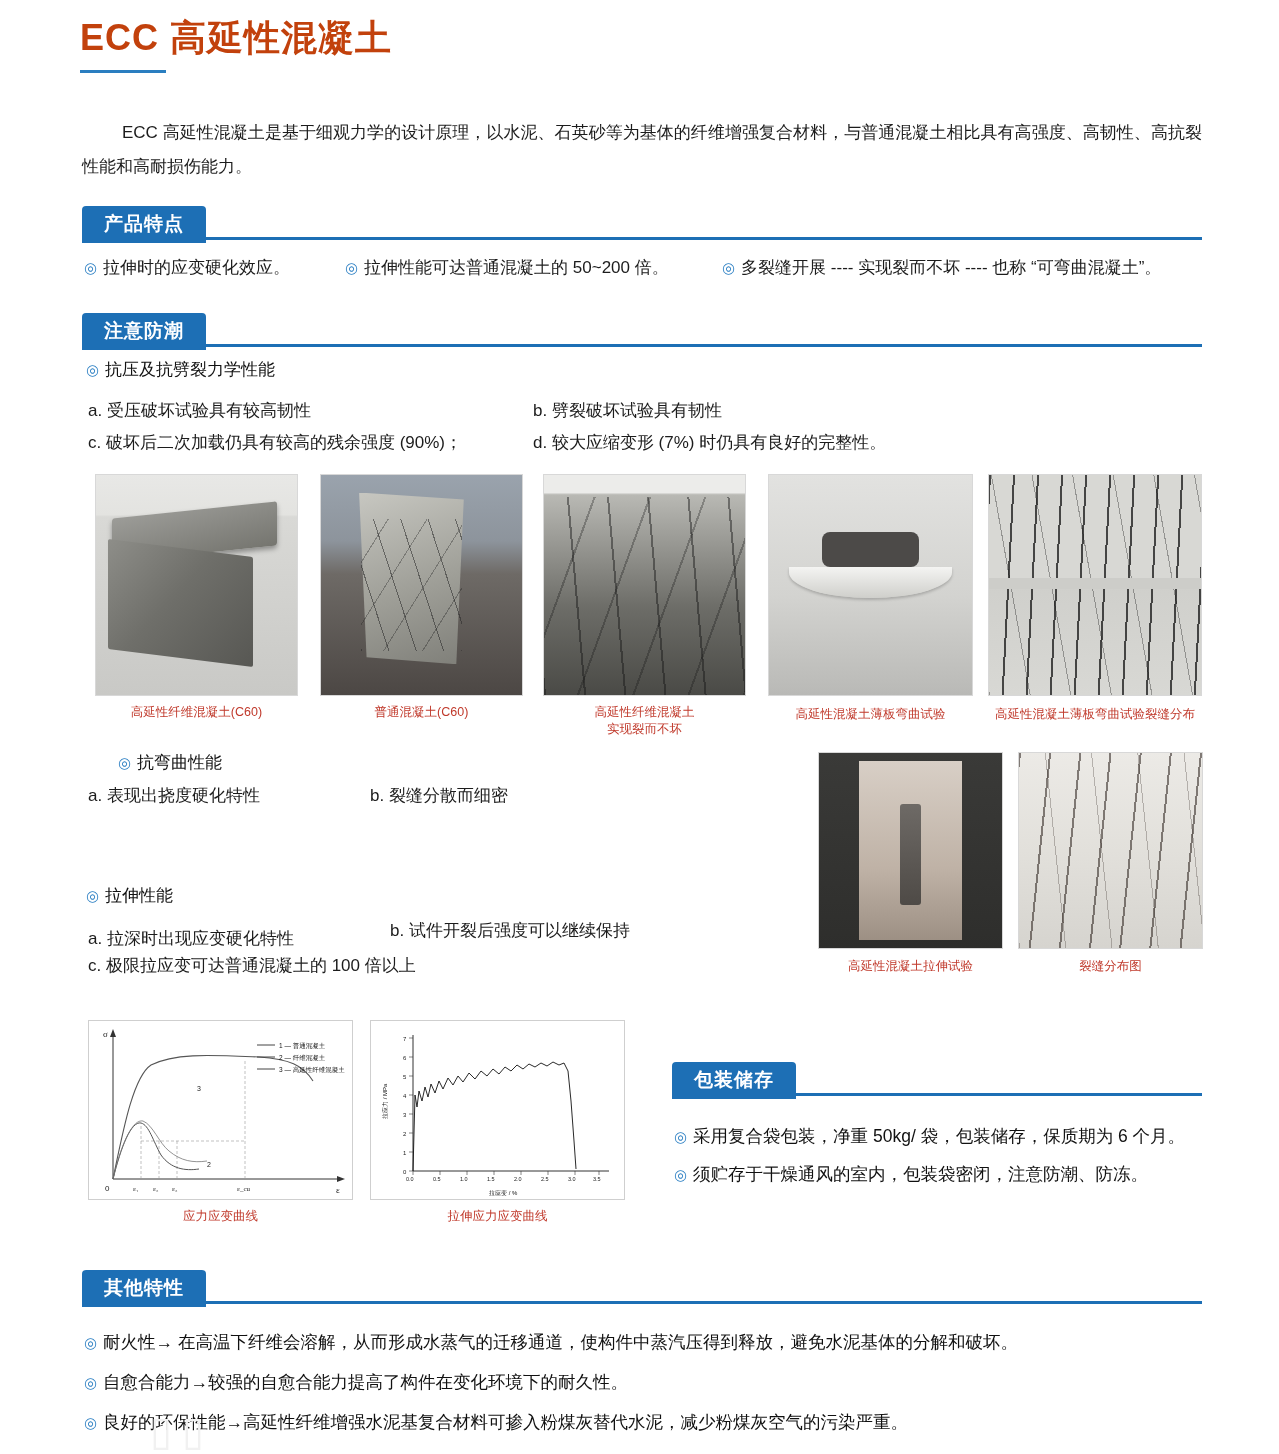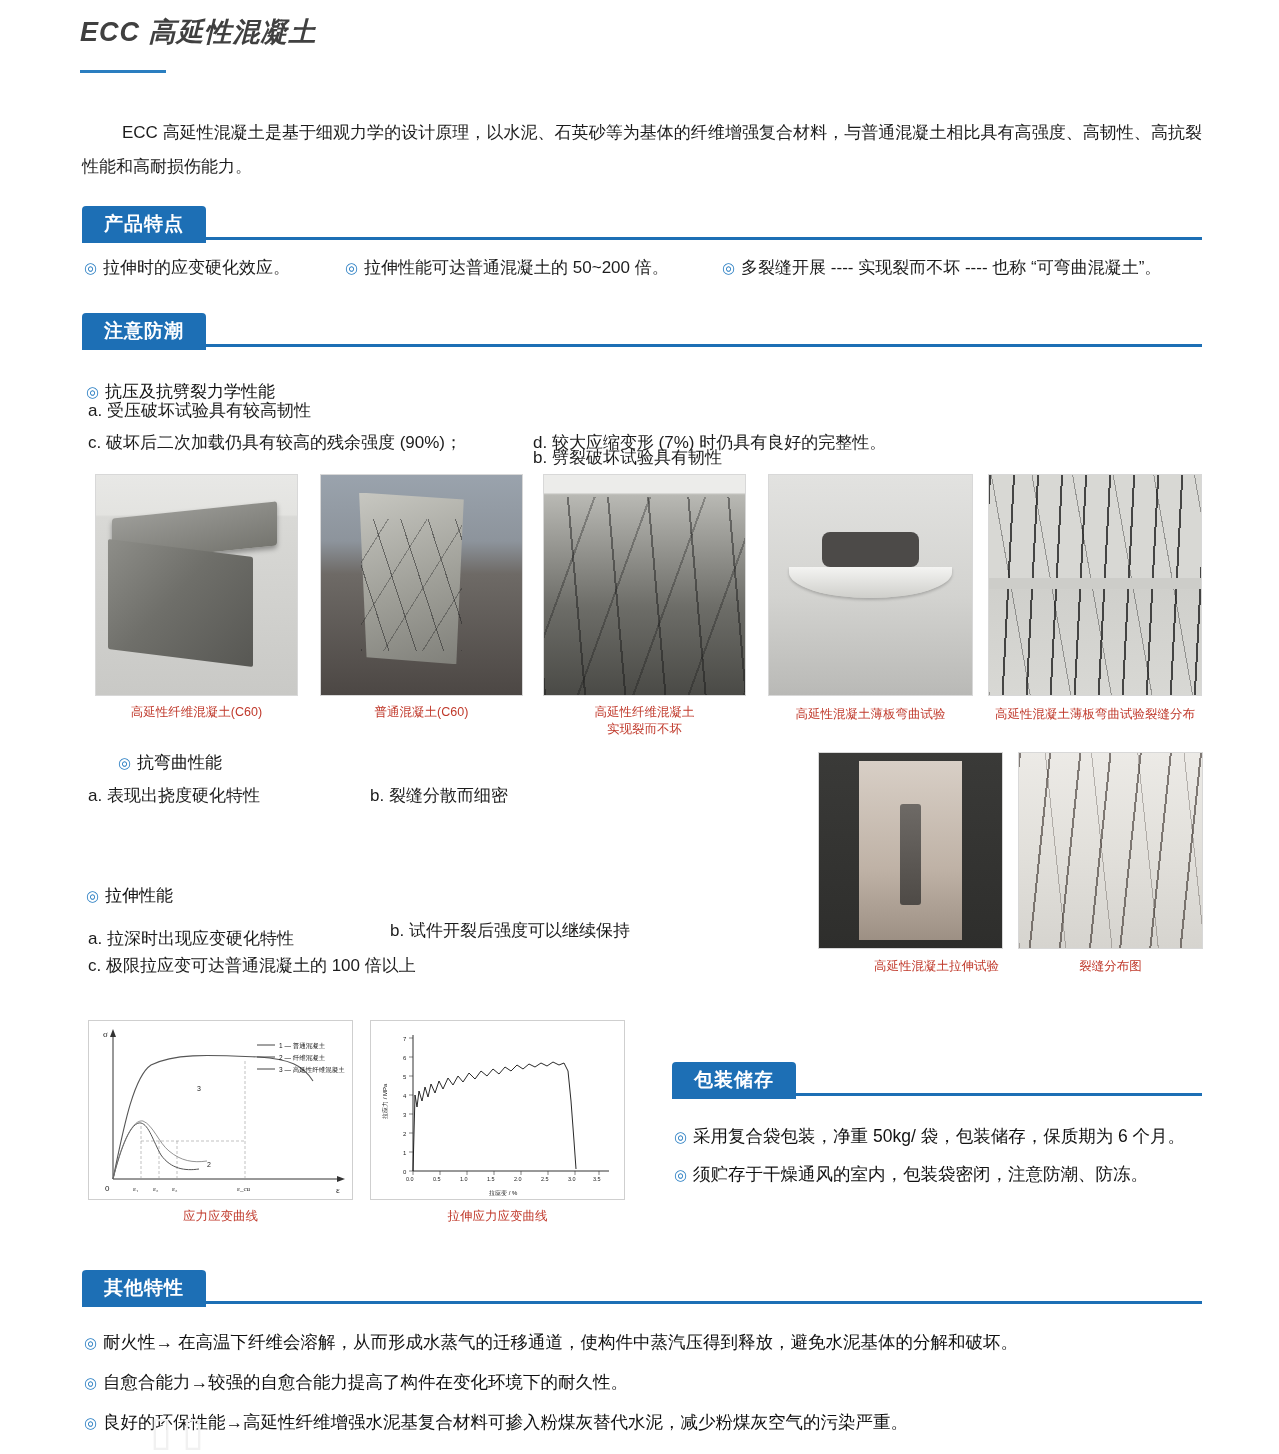--- a/index.html
+++ b/index.html
@@ -19,25 +19,24 @@
     width: 1279px;
     min-height: 1454px;
     box-sizing: border-box;
     padding: 0 0 20px 0;
   }
   
   .doc-title {
     position: absolute;
     left: 80px;
     top: 14px;
-    font-size: 27px;
+    font-size: 36px;
     font-weight: bold;
-    color: #404040;
+    color: #c2410c;
     letter-spacing: 1px;
-    font-style: italic;
   }
   .title-rule {
     position: absolute;
     left: 80px;
     top: 70px;
     width: 86px;
     height: 3px;
     background: #2a7ec0;
   }
   
@@ -220,25 +219,25 @@
   </div>
   <div class="bullet-row" style="left:722px; top:256px;">
     <span class="b-mark">◎</span><span>多裂缝开展 ---- 实现裂而不坏 ---- 也称 “可弯曲混凝土”。</span>
   </div>
 
   <div class="sec-head" style="left:82px; top:313px; width:1120px;">
     <span class="tab">注意防潮</span>
     <span class="rule" style="width:1120px;"></span>
   </div>
 
-  <div class="sub-head" style="left:86px; top:380px;">
+  <div class="sub-head" style="left:86px; top:358px;">
     <span class="b-mark">◎</span><span>抗压及抗劈裂力学性能</span>
   </div>
   <div class="plain" style="left:88px; top:399px;">a. 受压破坏试验具有较高韧性</div>
-  <div class="plain" style="left:533px; top:399px;margin-top:47px;">b. 劈裂破坏试验具有韧性</div>
+  <div class="plain" style="left:533px; top:399px;">b. 劈裂破坏试验具有韧性</div>
   <div class="plain" style="left:88px; top:431px;">c. 破坏后二次加载仍具有较高的残余强度 (90%)；</div>
   <div class="plain" style="left:533px; top:431px;">d. 较大应缩变形 (7%) 时仍具有良好的完整性。</div>
 
   <div class="imgbox" style="left:95px; top:474px; width:203px; height:222px;">
     <div class="ph p1"></div>
   </div>
   <div class="cap" style="left:95px; top:704px; width:203px;">高延性纤维混凝土(C60)</div>
 
   <div class="imgbox" style="left:320px; top:474px; width:203px; height:222px;">
     <div class="ph p2"></div>
@@ -265,21 +264,21 @@
 
   <div class="sub-head" style="left:86px; top:751px;margin-left:32px;">
     <span class="b-mark">◎</span><span>抗弯曲性能</span>
   </div>
   <div class="plain" style="left:88px; top:784px;">a. 表现出挠度硬化特性</div>
   <div class="plain" style="left:370px; top:784px;">b. 裂缝分散而细密</div>
 
   <div class="imgbox" style="left:818px; top:752px; width:185px; height:197px;">
     <div class="ph p6"></div>
   </div>
-  <div class="cap" style="left:844px; top:958px; width:185px;">高延性混凝土拉伸试验</div>
+  <div class="cap" style="left:818px; top:958px; width:185px;">高延性混凝土拉伸试验</div>
 
   <div class="imgbox" style="left:1018px; top:752px; width:185px; height:197px;">
     <div class="ph p7"></div>
   </div>
   <div class="cap" style="left:1018px; top:958px; width:185px;">裂缝分布图</div>
 
   <div class="sub-head" style="left:86px; top:884px;">
     <span class="b-mark">◎</span><span>拉伸性能</span>
   </div>
   <div class="plain" style="left:88px; top:919px;margin-top:8px;">a. 拉深时出现应变硬化特性</div>

